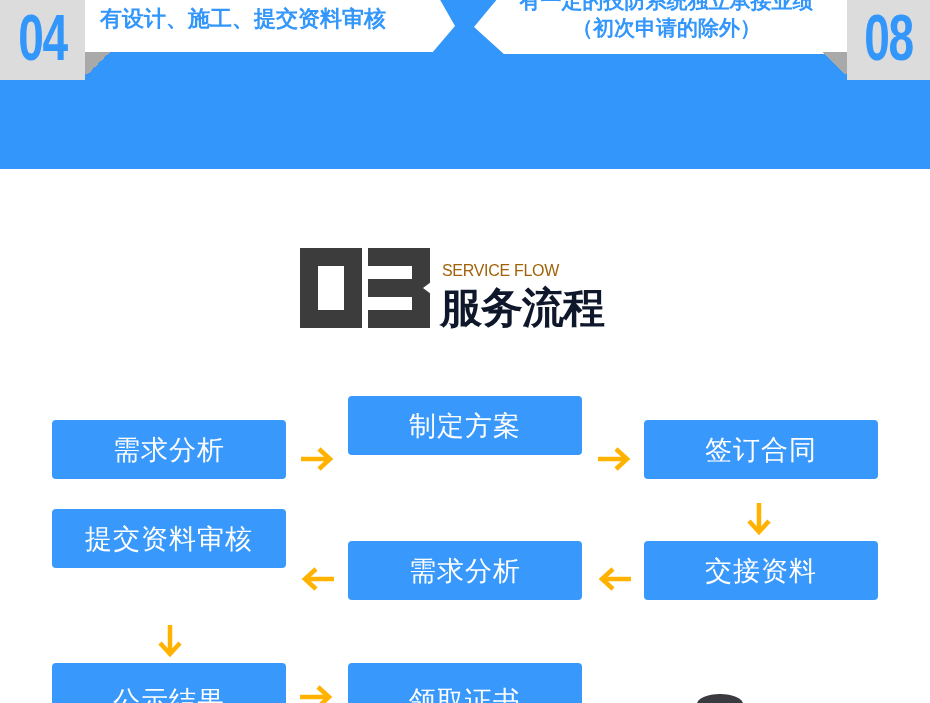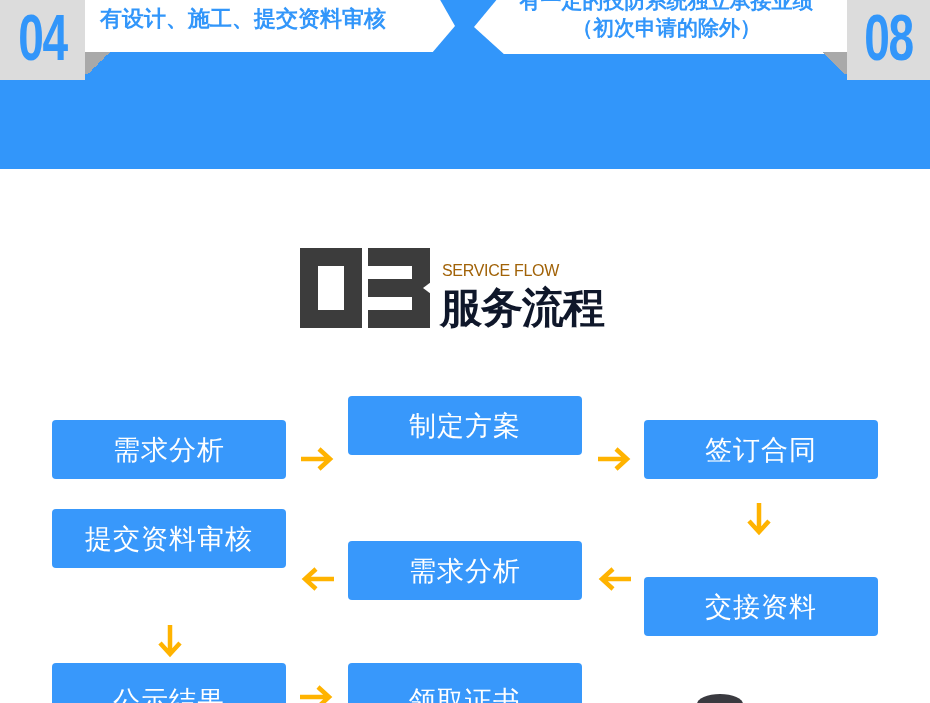--- a/index.html
+++ b/index.html
@@ -125,21 +125,21 @@
 <div class="step" style="left:52px; top:420px;">
   <span>需求分析</span>
 </div>
 <div class="step" style="left:348px; top:396px;">
   <span>制定方案</span>
 </div>
 <div class="step" style="left:644px; top:420px;">
   <span>签订合同</span>
 </div>
 
-<div class="step" style="left:644px; top:541px;margin-top:36px;">
+<div class="step" style="left:644px; top:541px;">
   <span>交接资料</span>
 </div>
 <div class="step" style="left:348px; top:541px;">
   <span>需求分析</span>
 </div>
 <div class="step" style="left:52px; top:509px;">
   <span>提交资料审核</span>
 </div>
 
 <div class="step" style="left:52px; top:663px; align-items:flex-start; padding-top:20px;">

